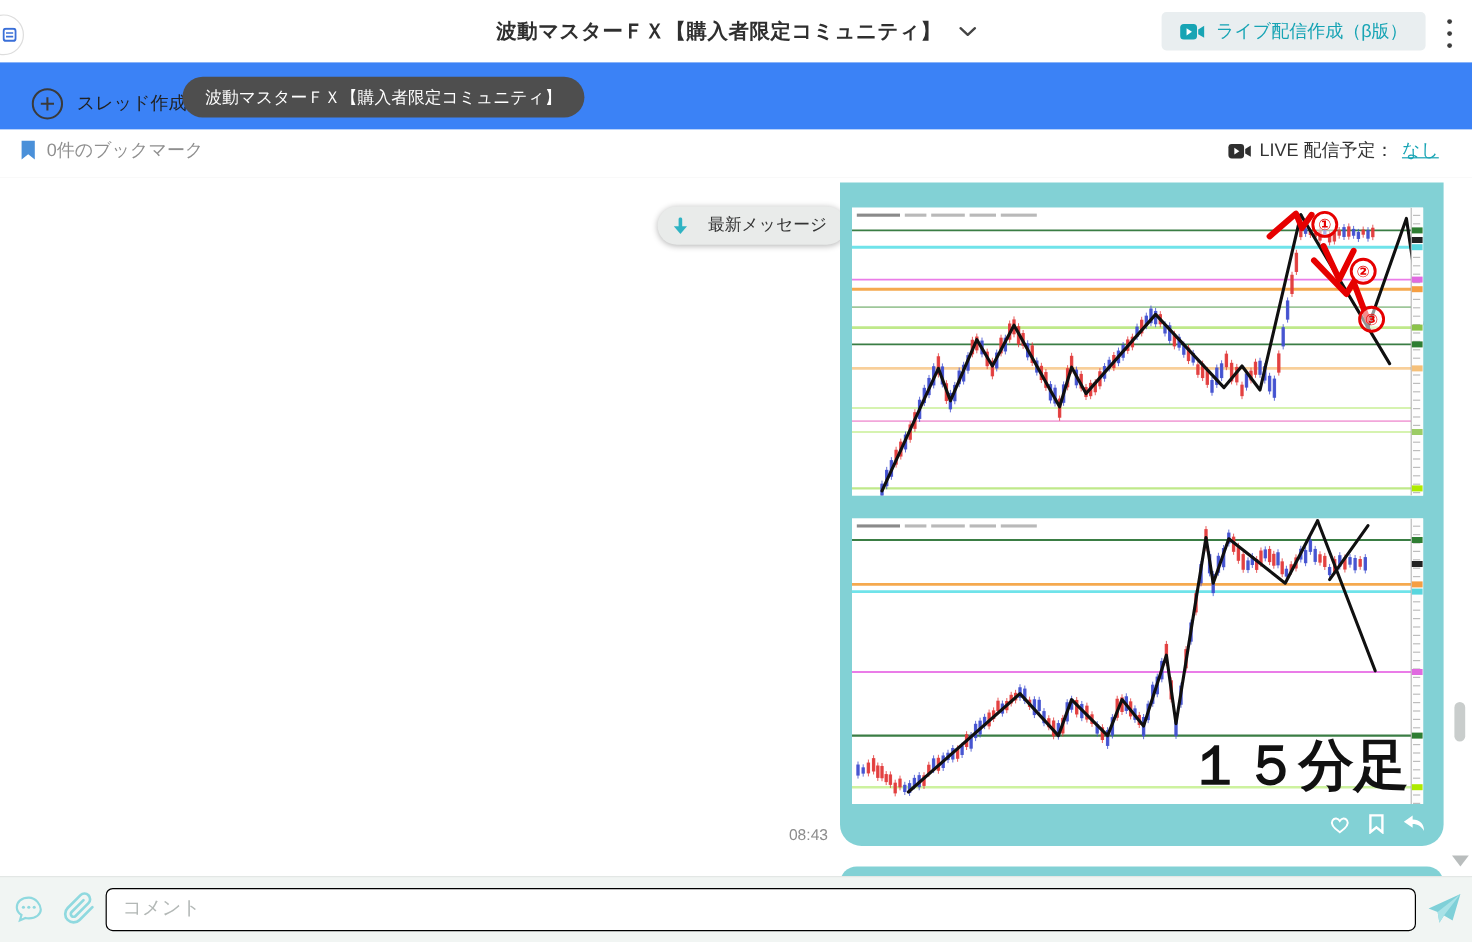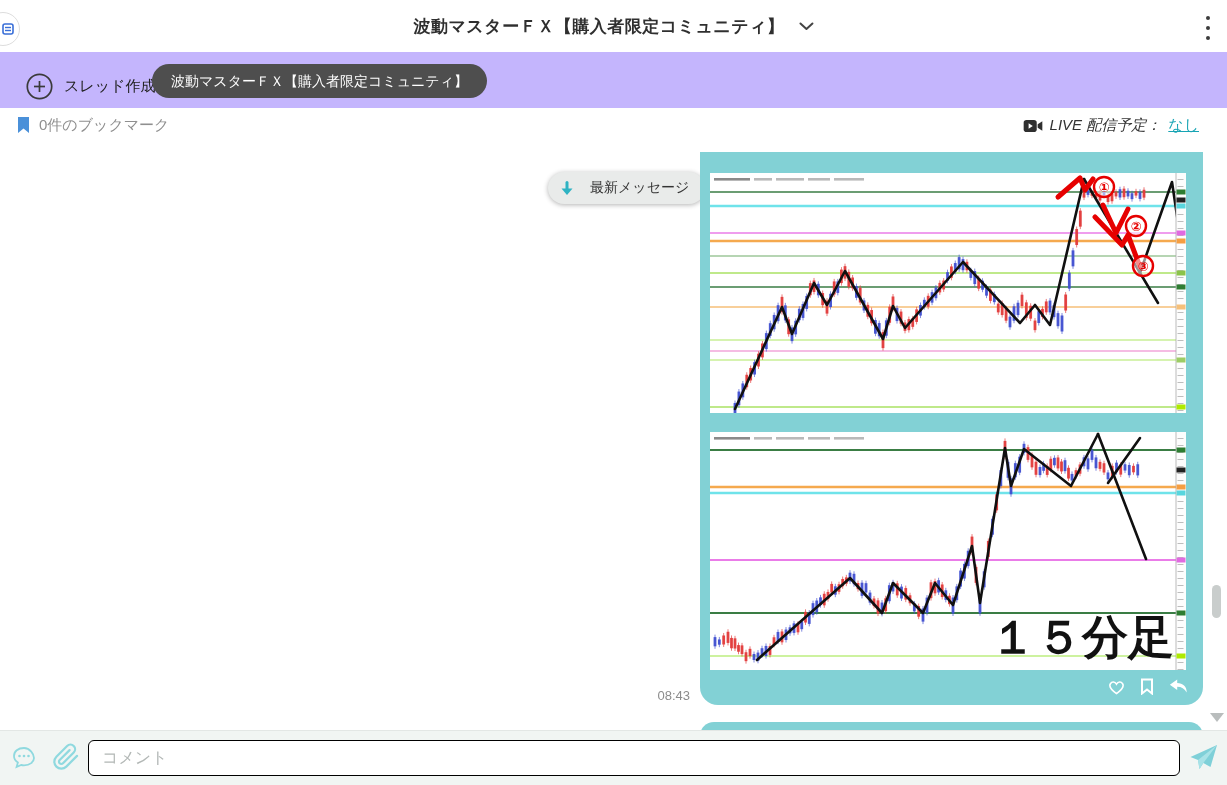--- a/index.html
+++ b/index.html
@@ -15,33 +15,33 @@
               display:flex;align-items:center;gap:14px;cursor:pointer;}
   .page-title{font-size:17px;font-weight:bold;color:#2f2f2f;letter-spacing:.5px;white-space:nowrap;}
   .live-create-btn{position:absolute;right:39px;top:10px;height:32px;padding:0 15px;border:none;
               background:#e9eef0;border-radius:4px;display:flex;align-items:center;gap:9px;cursor:pointer;}
   .live-create-btn span{font-size:15px;color:#17a4b4;}
   .kebab{position:absolute;right:12px;top:15px;width:14px;height:24px;display:flex;flex-direction:column;
          align-items:center;justify-content:space-between;cursor:pointer;padding:1px 0;}
   .kebab i{width:4px;height:4px;border-radius:50%;background:#3c3c3c;}
 
   
-  .thread-bar{position:absolute;top:52px;left:0;width:100%;height:56px;background:#c4b5fd;}
+  .thread-bar{position:absolute;top:52px;left:0;width:100%;height:56px;background:#3b82f6;}
   .new-thread{position:absolute;left:26px;top:21px;display:flex;align-items:center;gap:11px;cursor:pointer;}
   .new-thread span{font-size:15px;color:#222;}
   .thread-chip{position:absolute;left:152px;top:12px;height:34px;line-height:34px;background:#4e4e4e;
                color:#fff;font-size:14px;border-radius:17px;padding:0 19px;cursor:pointer;white-space:nowrap;}
 
   
   .bookmark-bar{position:absolute;top:108px;left:0;width:100%;height:40px;background:#fff;
                 border-bottom:1px solid #e7e7e7;box-shadow:0 3px 4px rgba(0,0,0,0.05);}
   .bm-left{position:absolute;left:17px;top:8px;display:flex;align-items:center;gap:9px;cursor:pointer;}
   .bm-left span{font-size:15px;color:#8f8f8f;}
   .bm-right{position:absolute;right:28px;top:8px;display:flex;align-items:center;gap:7px;}
-  .bm-right .lbl{font-size:15px;color:#333;font-style:italic;}
+  .bm-right .lbl{font-size:15px;color:#333;}
   .bm-right a{font-size:15px;color:#17a4b4;text-decoration:underline;cursor:pointer;}
 
   
   .chat-area{position:absolute;top:148px;left:0;width:100%;height:582px;background:#fff;overflow:hidden;}
   .latest-pill{position:absolute;left:548px;top:24px;height:32px;padding:0 16px 0 12px;border:none;
                background:#e9ebea;border-radius:16px;display:flex;align-items:center;gap:16px;cursor:pointer;
                box-shadow:0 1px 5px rgba(0,0,0,.3);}
   .latest-pill span{font-size:14px;color:#333;}
   .msg-card{position:absolute;left:700px;top:4px;width:503px;height:553px;background:#82d1d5;
             border-radius:0 0 18px 18px;}
@@ -78,20 +78,28 @@
         <line x1="3" y1="4.5" x2="9" y2="4.5" stroke="#3a6fd8" stroke-width="1.4"></line>
         <line x1="3" y1="7.5" x2="9" y2="7.5" stroke="#3a6fd8" stroke-width="1.4"></line>
       </svg>
     </div>
     <div class="title-wrap">
       <span class="page-title">波動マスターＦＸ【購入者限定コミュニティ】</span>
       <svg width="15" height="9" viewBox="0 0 15 9">
         <polyline points="1.5,1.5 7.5,7 13.5,1.5" fill="none" stroke="#444" stroke-width="2" stroke-linecap="round" stroke-linejoin="round"></polyline>
       </svg>
     </div>
+    <button class="live-create-btn">
+      <svg width="21" height="15" viewBox="0 0 21 15">
+        <rect x="0.5" y="1" width="14" height="13" rx="3" fill="#17a4b4"></rect>
+        <polygon points="5.8,4.5 10.3,7.5 5.8,10.5" fill="#fff"></polygon>
+        <polygon points="15.5,5.5 20.5,2.5 20.5,12.5 15.5,9.5" fill="#17a4b4"></polygon>
+      </svg>
+      <span>ライブ配信作成（β版）</span>
+    </button>
     <div class="kebab">
         <i></i>
         <i></i>
         <i></i>
       </div>
   </div>
 
   <div class="thread-bar">
     <div class="new-thread">
       <svg width="27" height="27" viewBox="0 0 27 27">

